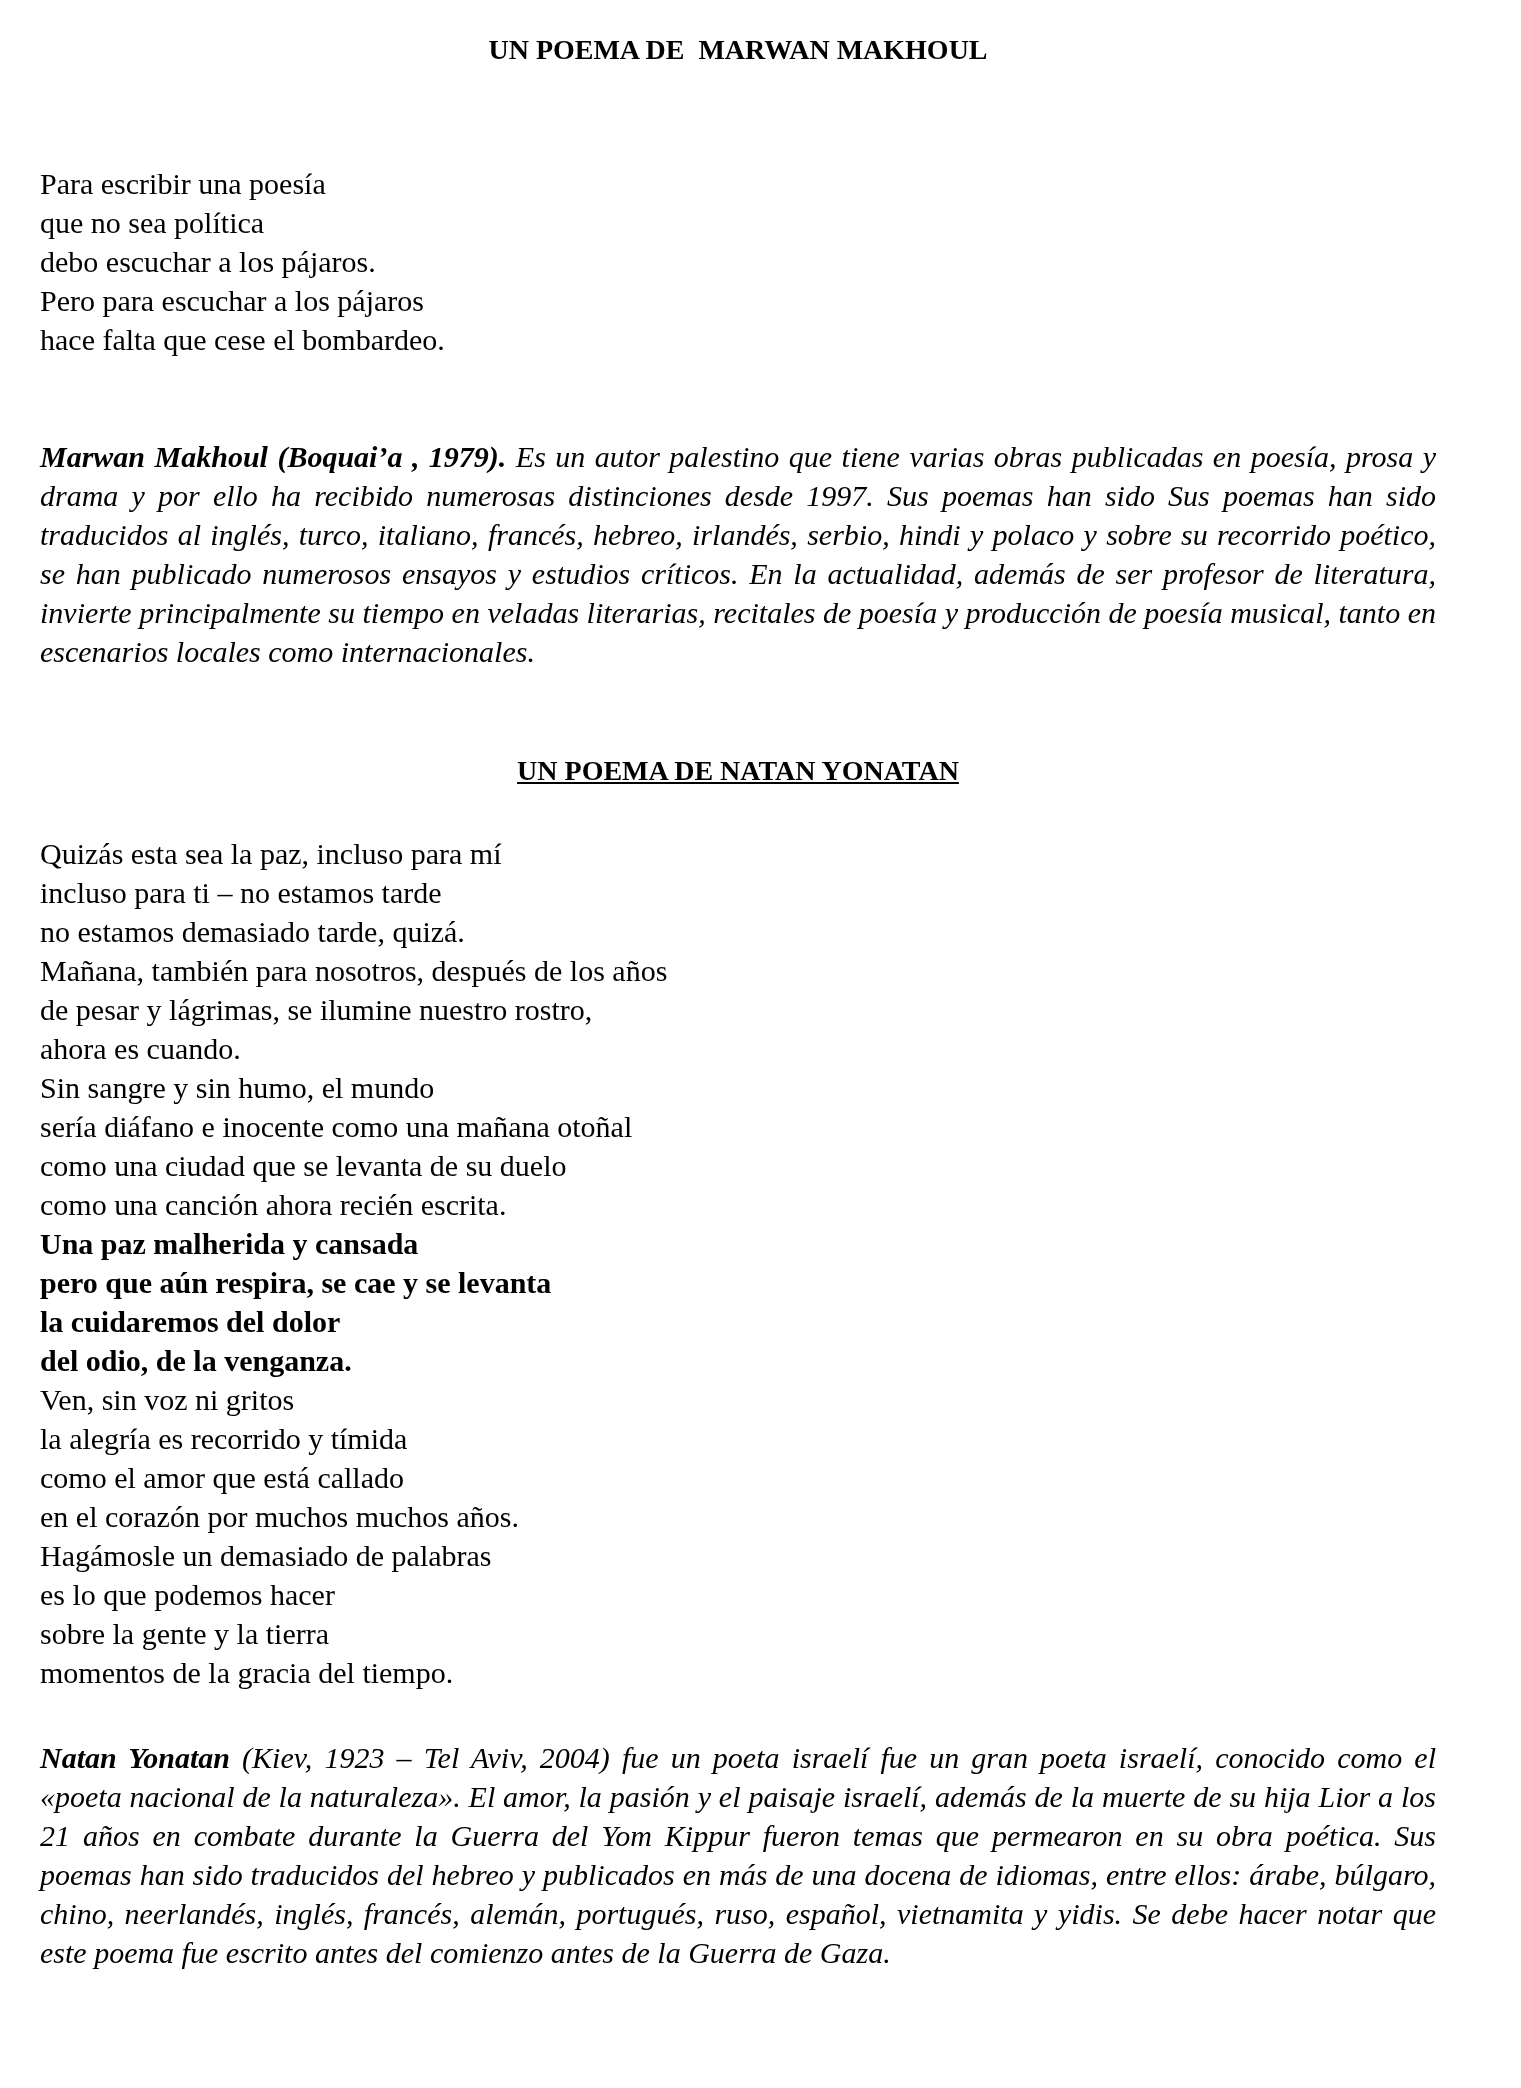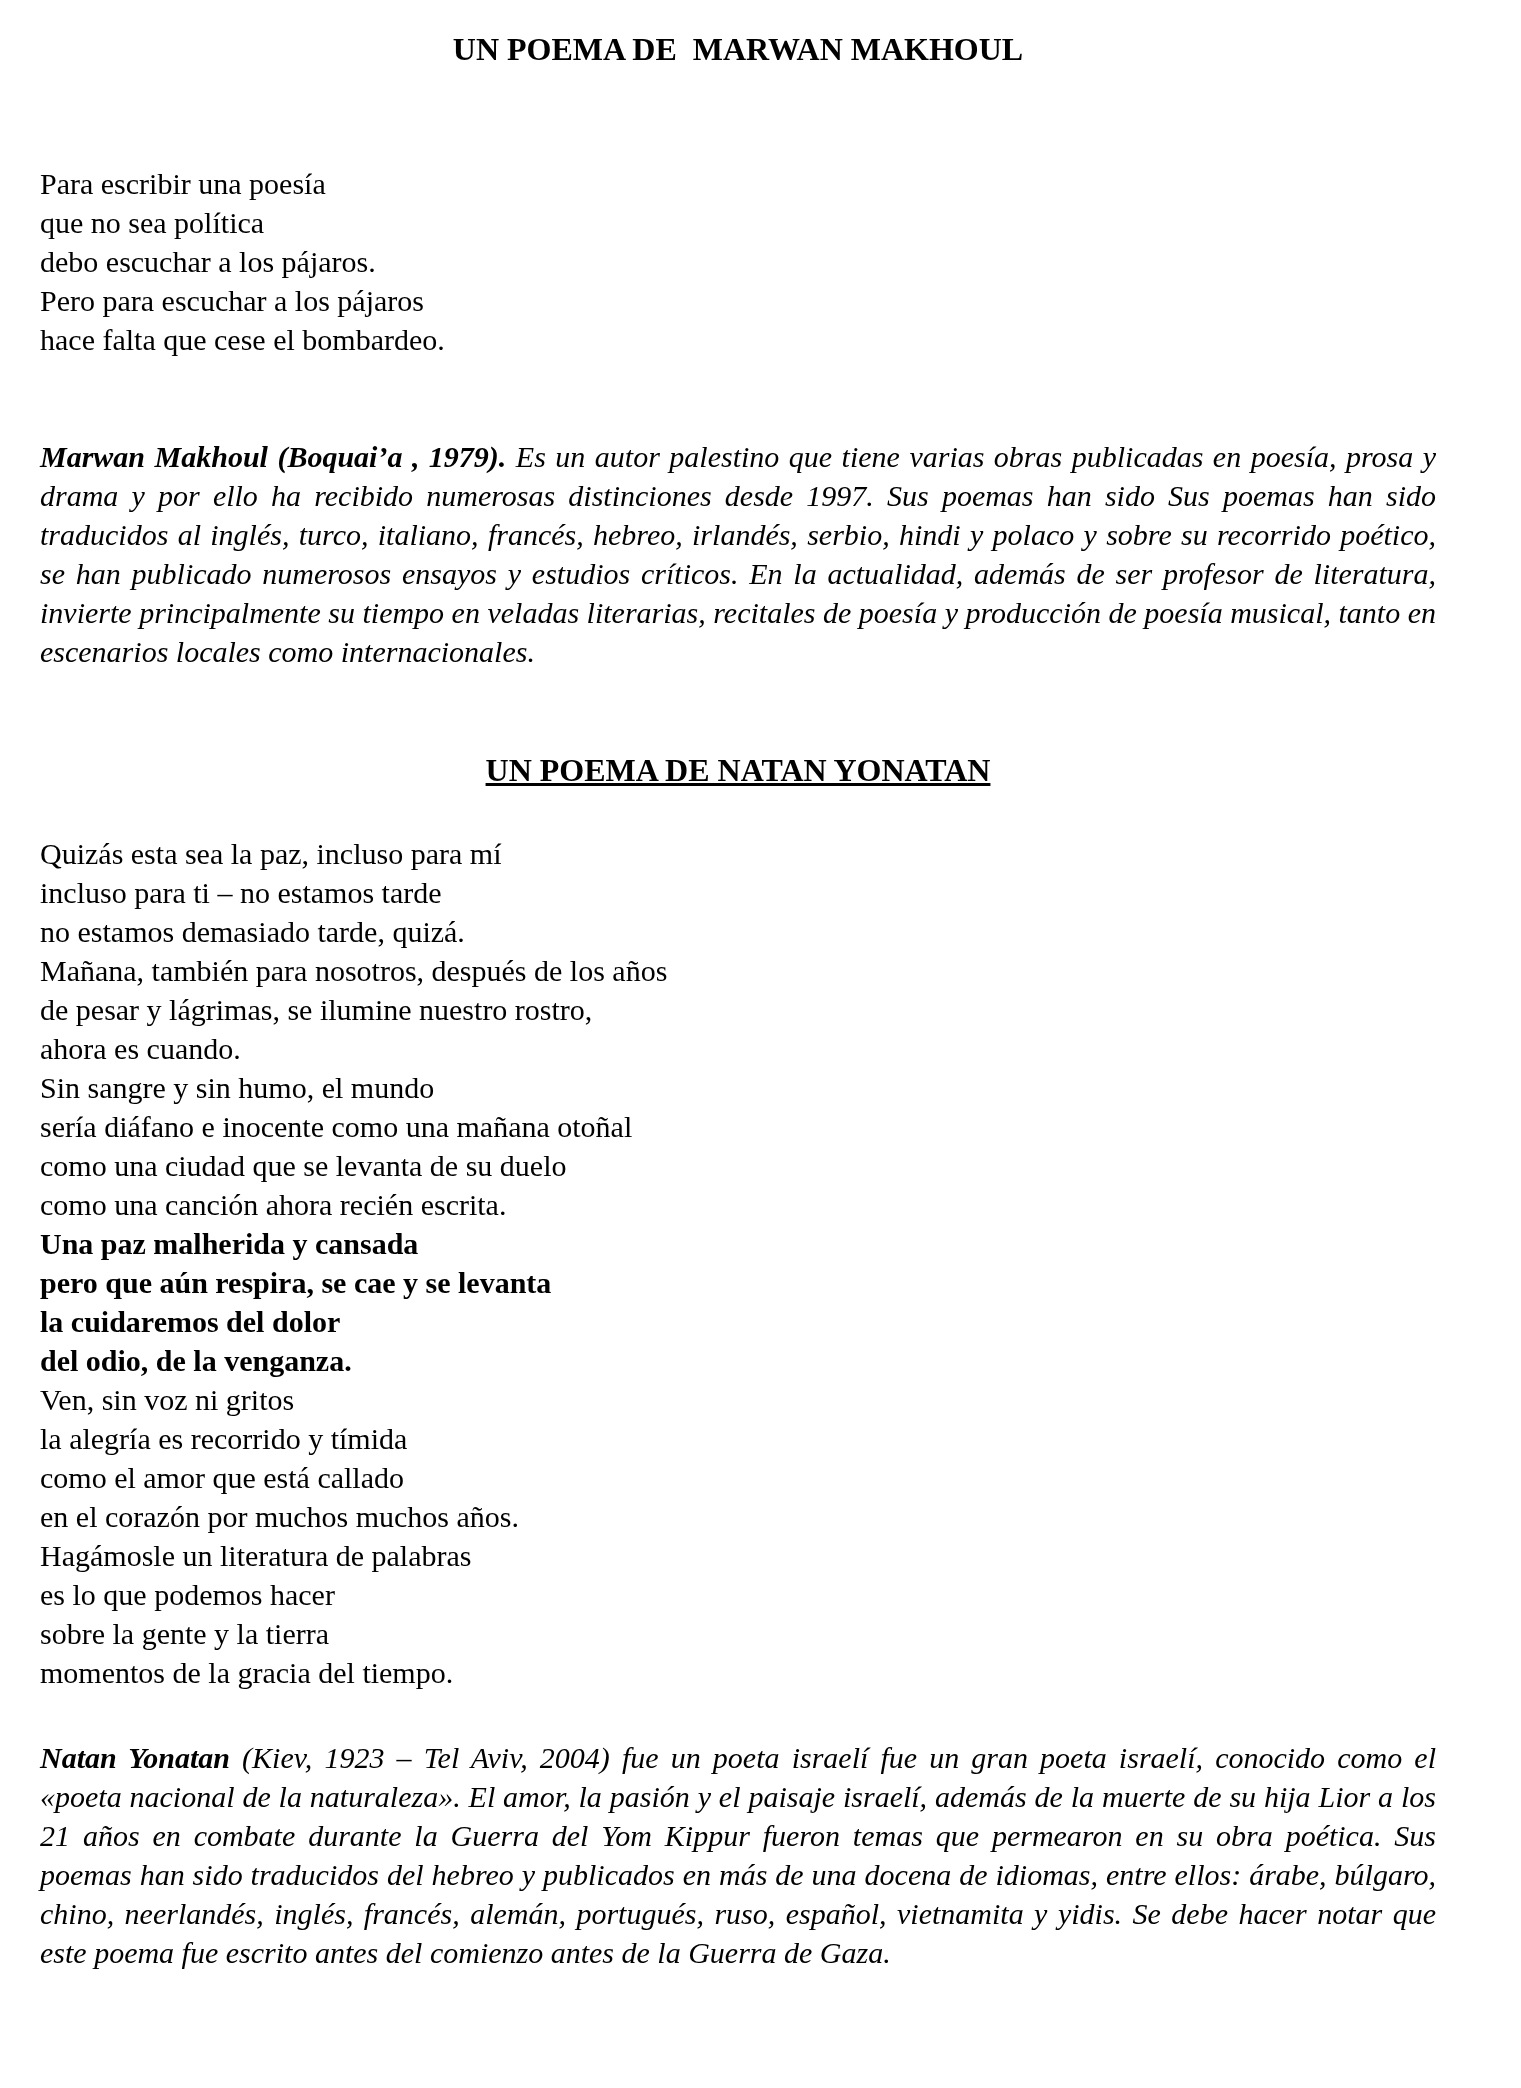--- a/index.html
+++ b/index.html
@@ -17,21 +17,21 @@
     overflow: hidden;
   }
   .page {
     box-sizing: border-box;
     width: 1521px;
     height: 2088px;
     padding: 30px 85px 0 40px;
   }
   .doc-title {
     margin: 0;
-    font-size: 32px;
+    font-size: 28px;
     font-weight: bold;
     line-height: 39px;
     text-align: center;
     white-space: pre;
   }
   .poem {
     margin: 0;
   }
   .poem-line {
     white-space: pre;
@@ -81,21 +81,21 @@
     <div class="poem-line">como una ciudad que se levanta de su duelo</div>
     <div class="poem-line">como una canción ahora recién escrita.</div>
     <div class="poem-line bold">Una paz malherida y cansada</div>
     <div class="poem-line bold">pero que aún respira, se cae y se levanta</div>
     <div class="poem-line bold">la cuidaremos del dolor</div>
     <div class="poem-line bold">del odio, de la venganza.</div>
     <div class="poem-line">Ven, sin voz ni gritos</div>
     <div class="poem-line">la alegría es recorrido y tímida</div>
     <div class="poem-line">como el amor que está callado</div>
     <div class="poem-line">en el corazón por muchos muchos años.</div>
-    <div class="poem-line">Hagámosle un literatura de palabras</div>
+    <div class="poem-line">Hagámosle un demasiado de palabras</div>
     <div class="poem-line">es lo que podemos hacer</div>
     <div class="poem-line">sobre la gente y la tierra</div>
     <div class="poem-line">momentos de la gracia del tiempo.</div>
   </div>
 
   <p class="bio bio2"><strong>Natan Yonatan</strong><span> (Kiev, 1923 – Tel Aviv, 2004) fue un poeta israelí fue un gran poeta israelí, conocido como el «poeta nacional de la naturaleza». El amor, la pasión y el paisaje israelí, además de la muerte de su hija Lior a los 21 años en combate durante la Guerra del Yom Kippur fueron temas que permearon en su obra poética. Sus poemas han sido traducidos del hebreo y publicados en más de una docena de idiomas, entre ellos: árabe, búlgaro, chino, neerlandés, inglés, francés, alemán, portugués, ruso, español, vietnamita y yidis. Se debe hacer notar que este poema fue escrito antes del comienzo antes de la Guerra de Gaza.</span></p>
 
 </main>
 
 </body></html>

